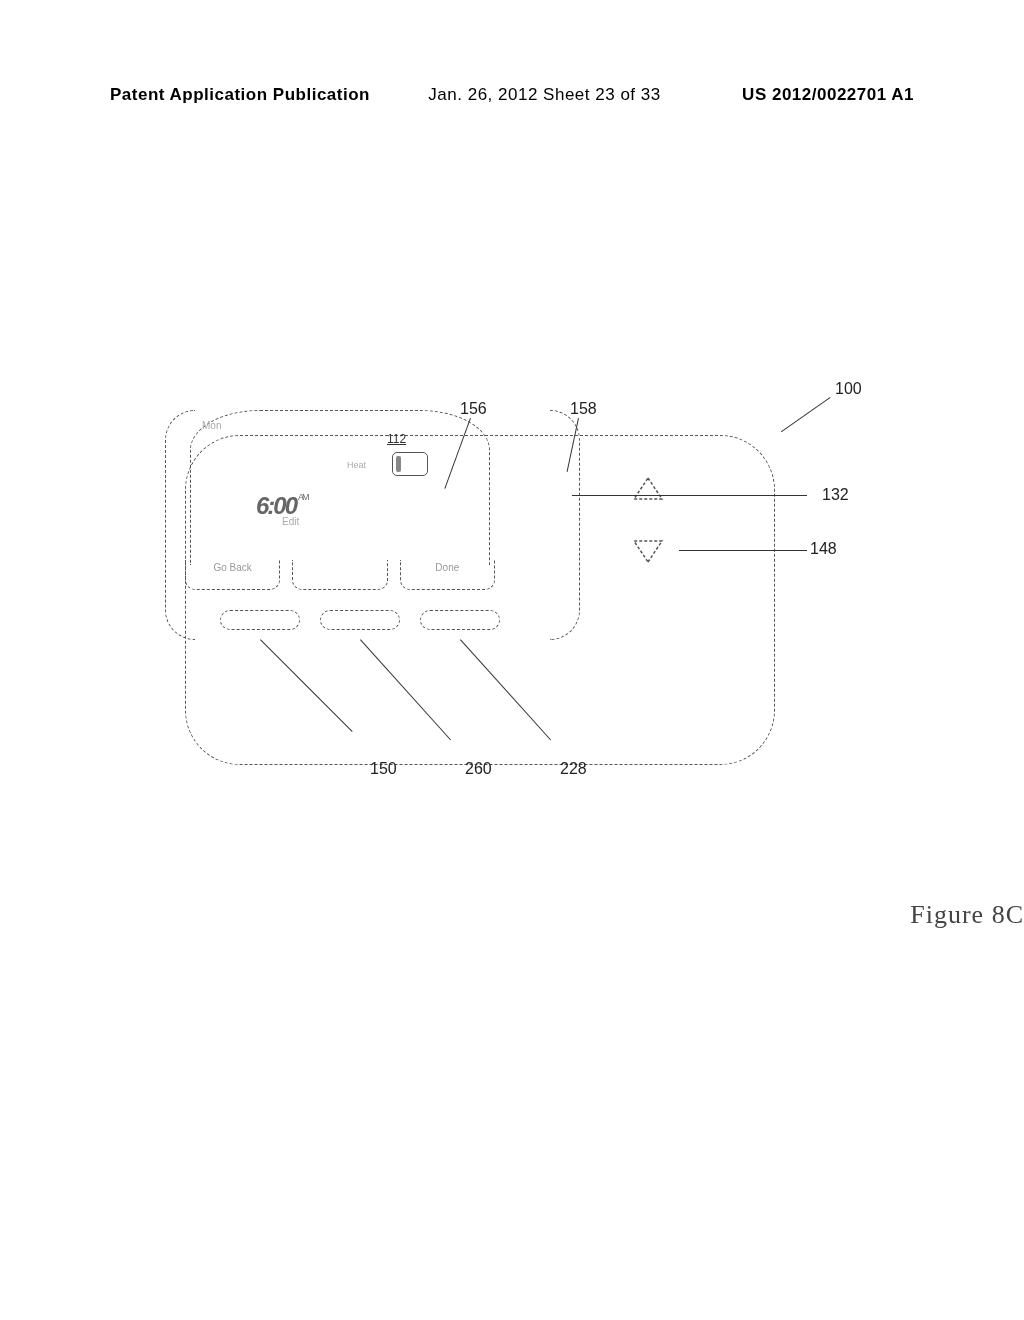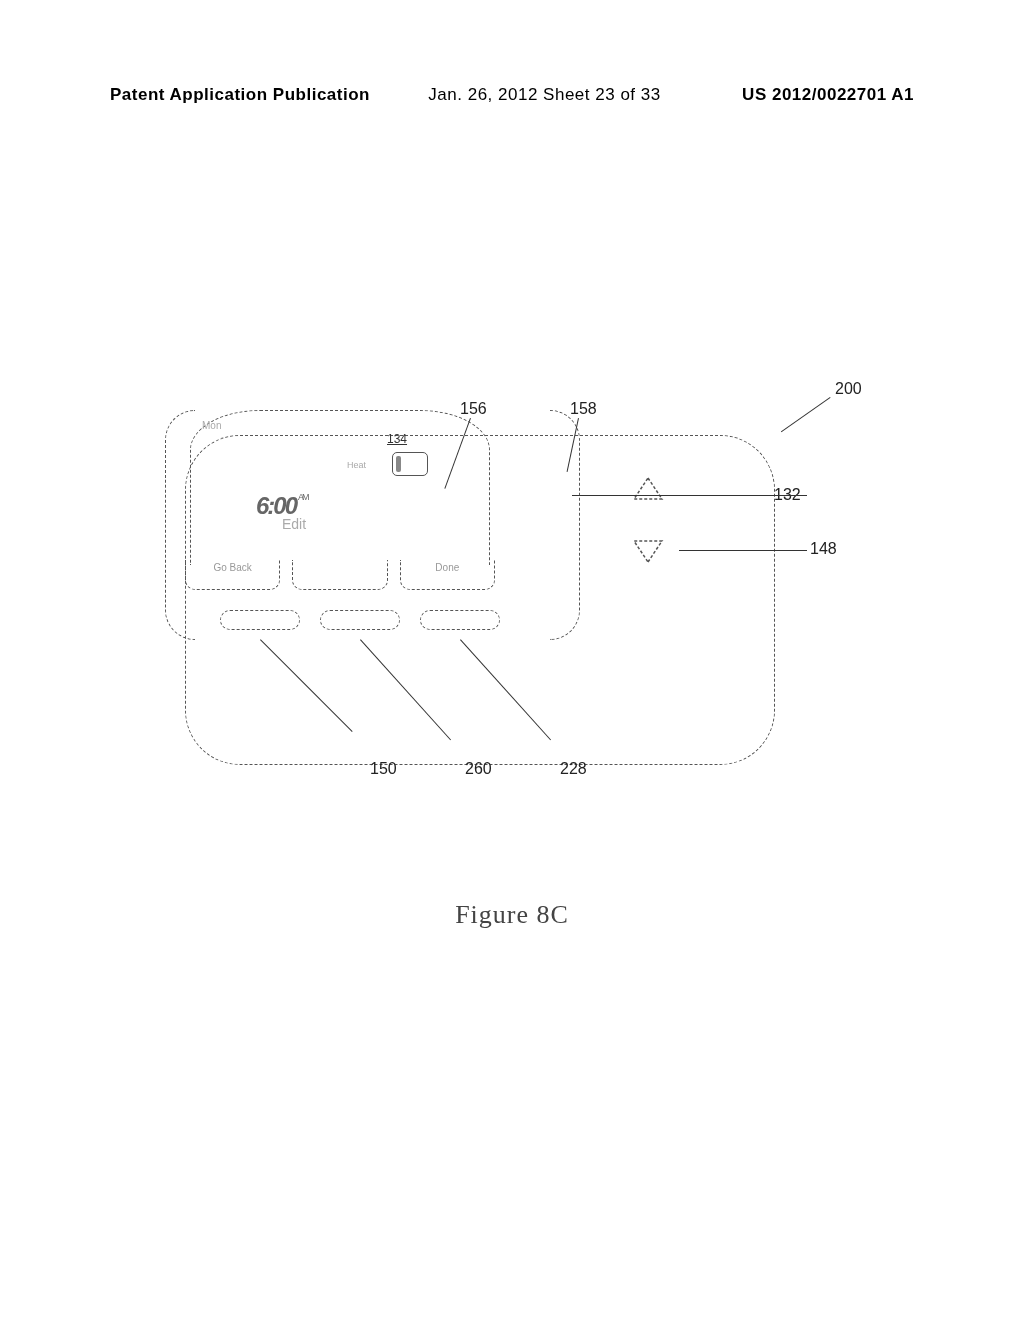--- a/index.html
+++ b/index.html
@@ -52,21 +52,21 @@
     font-size: 9px;
     color: #aaa;
   }
   .day-label { font-size: 10px; margin-bottom: 0; }
   .period-block { font-size: 9px; line-height: 1.2; margin-left: 50px; }
   .period-title { font-weight: bold; }
   .period-current { font-weight: bold; }
   .heat-label { position: absolute; left: 145px; top: 40px; font-size: 9px; }
   .time-display { position: absolute; left: 45px; top: 72px; font-size: 24px; font-weight: 900; color: #666; letter-spacing: -2px; font-style: italic; margin-left: 9px; }
   .time-ampm { font-size: 9px; vertical-align: top; margin-left: 2px; font-weight: normal; font-style: normal; }
-  .edit-label { position: absolute; left: 80px; top: 96px; font-size: 14px; }
+  .edit-label { position: absolute; left: 80px; top: 96px; font-size: 10px; }
   .temp-box { position: absolute; left: 190px; top: 32px; width: 36px; height: 24px; border: 1.5px solid #555; border-radius: 5px; }
   .temp-box::after { content: ''; position: absolute; left: 3px; top: 3px; bottom: 3px; width: 5px; background: #888; border-radius: 2px; }
   .ref-134 { position: absolute; left: 185px; top: 12px; font-size: 12px; color: #333; text-decoration: underline; }
   .side-curve-l {
     position: absolute;
     top: 30px; left: 35px;
     width: 30px; height: 230px;
     border: 1.5px dashed #555;
     border-right: none;
     border-top-left-radius: 30px;
@@ -92,21 +92,21 @@
     border-radius: 10px;
   }
   .arrow { position: absolute; left: 500px; width: 36px; height: 30px; }
   .arrow-up { top: 95px; }
   .arrow-down { top: 155px; }
   .arrow svg { width: 100%; height: 100%; }
   
   .ref { position: absolute; font-size: 16px; color: #222; }
   .leader { position: absolute; border-top: 1px solid #333; }
   .leader-diag { position: absolute; width: 1px; background: #333; transform-origin: top left; }
-  .figure-caption { position: absolute; top: 900px; left: 0; width: 1024px; text-align: center; font-size: 26px; font-family: 'Times New Roman', serif; letter-spacing: 1px; color: #444; }
+  .figure-caption { position: absolute; top: 900px; left: 0; width: 1024px; text-align: right; font-size: 26px; font-family: 'Times New Roman', serif; letter-spacing: 1px; color: #444; }
 </style>
 </head>
 <body>
 
 <div class="page">
   <div class="header">
     <span class="header-left">Patent Application Publication</span>
     <span class="header-center">Jan. 26, 2012  Sheet 23 of 33</span>
     <span class="header-right">US 2012/0022701 A1</span>
   </div>
@@ -117,21 +117,21 @@
 
     <div class="screen"></div>
     <div class="screen-content">
       <div class="day-label">Mon</div>
       <div class="heat-label">Heat</div>
       <div class="time-display">
         <span>6:00</span><span class="time-ampm">AM</span>
       </div>
       <div class="edit-label">Edit</div>
       <div class="temp-box"></div>
-      <div class="ref-134">134</div>
+      <div class="ref-134">112</div>
     </div>
 
     <div class="screen-bottom-row">
       <div class="soft-tab">Go Back</div>
       <div class="soft-tab"></div>
       <div class="soft-tab">Done</div>
     </div>
 
     <div class="side-curve-l"></div>
     <div class="side-curve-r"></div>
@@ -146,24 +146,24 @@
       <svg viewBox="0 0 36 30">
           <path d="M18 3 L32 24 L4 24 Z" fill="none" stroke="#555" stroke-width="1.5" stroke-dasharray="3,2"></path>
         </svg>
     </div>
     <div class="arrow arrow-down">
       <svg viewBox="0 0 36 30">
           <path d="M18 27 L32 6 L4 6 Z" fill="none" stroke="#555" stroke-width="1.5" stroke-dasharray="3,2"></path>
         </svg>
     </div>
 
-    <div class="ref" style="top:0; left:705px;">200</div>
+    <div class="ref" style="top:0; left:705px;">100</div>
     <div class="leader-diag" style="top:17px; left:700px; height:60px; transform:rotate(55deg);"></div>
 
-    <div class="ref" style="top:106px; left:644px;">132</div>
+    <div class="ref" style="top:106px; left:692px;">132</div>
     <div class="leader" style="top:115px; left:442px; width:235px;"></div>
 
     <div class="ref" style="top:160px; left:680px;">148</div>
     <div class="leader" style="top:170px; left:549px; width:128px;"></div>
 
     <div class="ref" style="top:20px; left:330px;">156</div>
     <div class="leader-diag" style="top:38px; left:340px; height:75px; transform:rotate(20deg);"></div>
 
     <div class="ref" style="top:20px; left:440px;">158</div>
     <div class="leader-diag" style="top:38px; left:448px; height:55px; transform:rotate(12deg);"></div>

